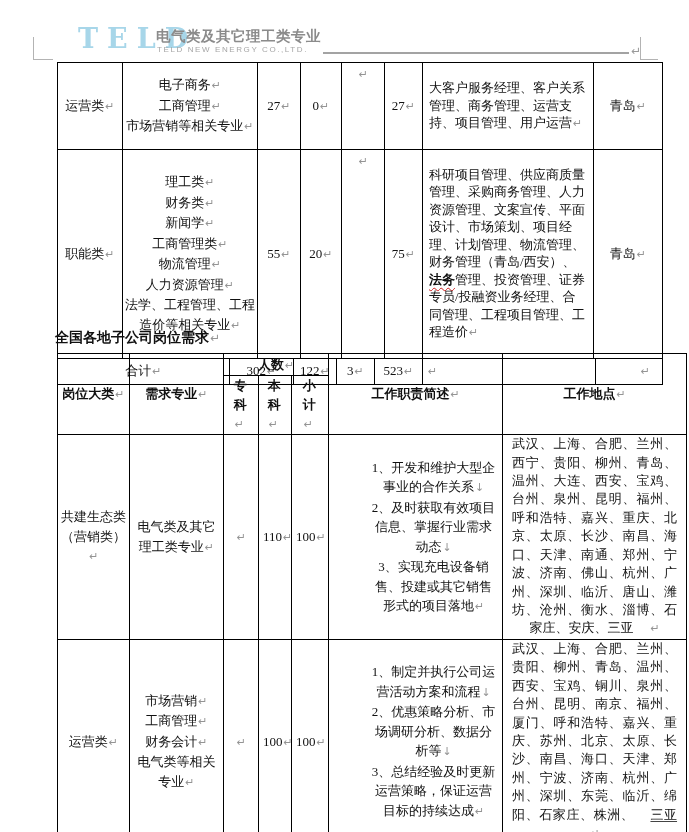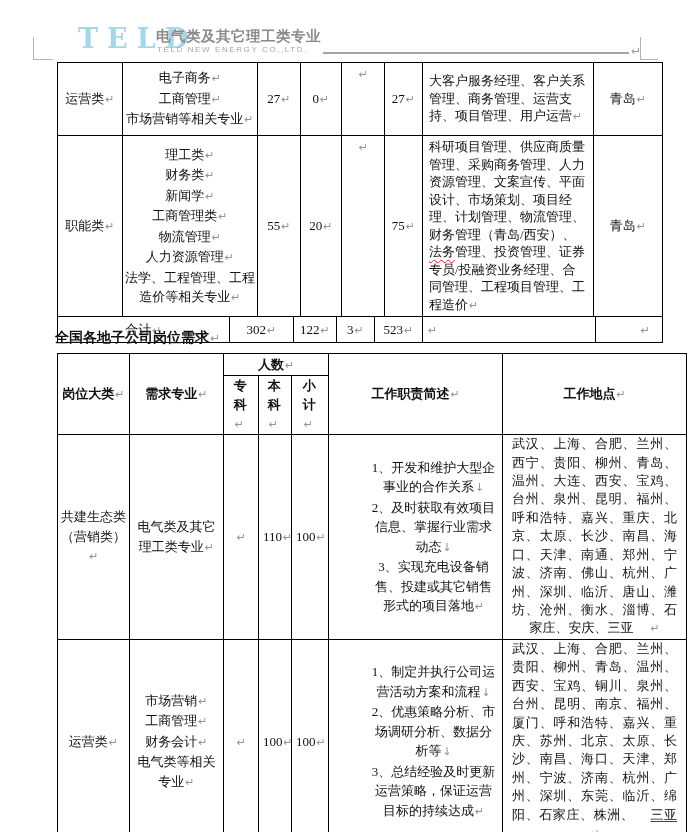--- a/index.html
+++ b/index.html
@@ -40,29 +40,29 @@
   .l{text-align:left;}
   .vt{vertical-align:top;padding-top:3px;}
   .t1wrap{position:absolute;left:57px;top:62px;}
   .t2wrap{position:absolute;left:57px;top:353px;}
   .t1{width:605px;}
   .t1b{width:605px;margin-top:-1px;}
   .t2{width:629px;}
   .majors{line-height:19.5px;text-align:center;padding:0;}
   .majors-cell{padding:0 2px;}
   .duty1{line-height:17.5px;text-align:left;}
-  .desc-cell{padding:2px 6px;}
+  .desc-cell{padding:16px 6px;}
   .duty2{line-height:19.5px;text-align:center;margin-left:36px;}
   .duty2-cell{padding:0 4px;}
   .cities{line-height:18.4px;text-align:justify;text-align-last:center;}
   .cities-cell{padding:0 9px;}
   .bold, .bold td{font-weight:bold;}
   .vw{width:1.1em;margin:0 auto;line-height:19px;word-break:break-all;text-align:left;}
   .sp-red{text-decoration:underline;text-decoration-style:wavy;text-decoration-color:#cf1d1d;
-          text-decoration-thickness:1px;text-underline-offset:3px;}
+          text-decoration-thickness:1px;text-underline-offset:3px;font-weight:bold;}
   .u-line{text-decoration:underline;text-decoration-color:#444;text-underline-offset:2px;margin-left:16px;}
   .total-blank-left{text-align:left;}
   .total-blank-right{text-align:right;padding-right:12px;}
   
   .sec-title{position:absolute;left:55px;top:329px;font-size:14px;font-weight:bold;
              font-family:"Liberation Sans",sans-serif;}
 </style>
 </head>
 <body>
 

